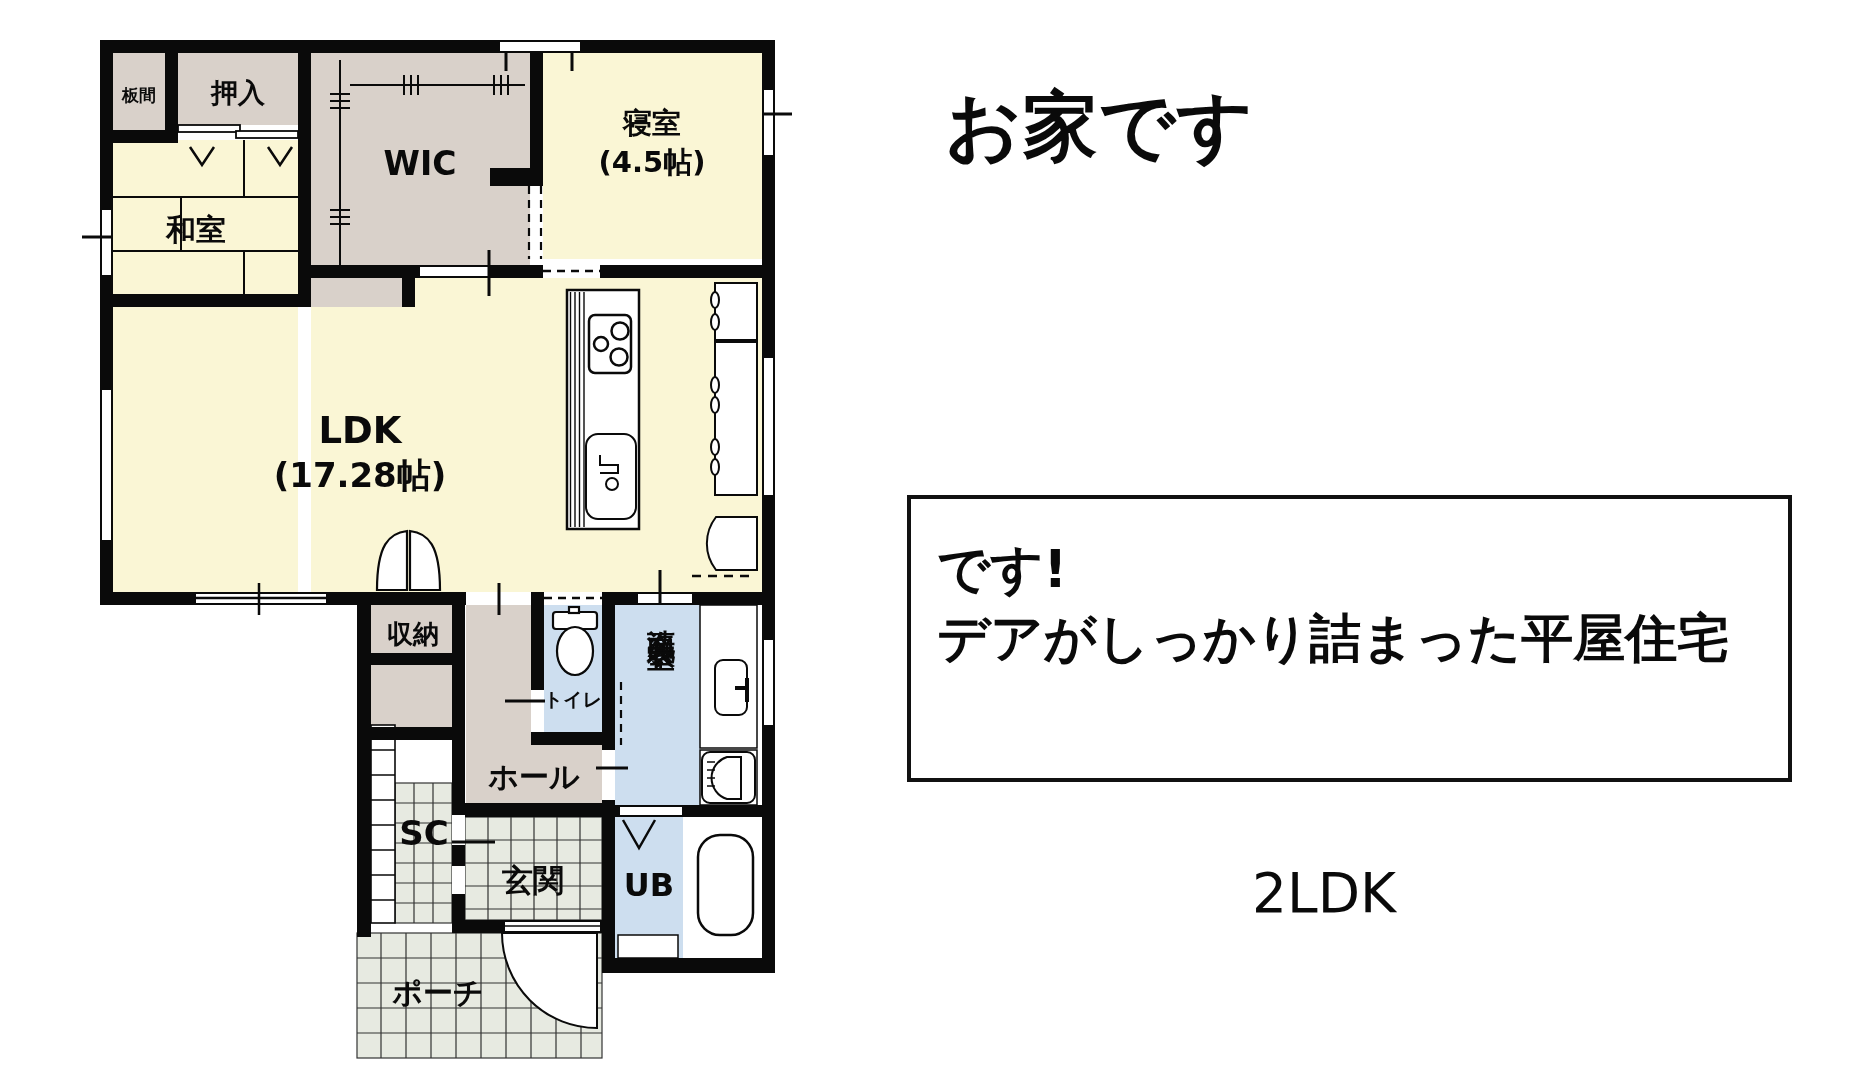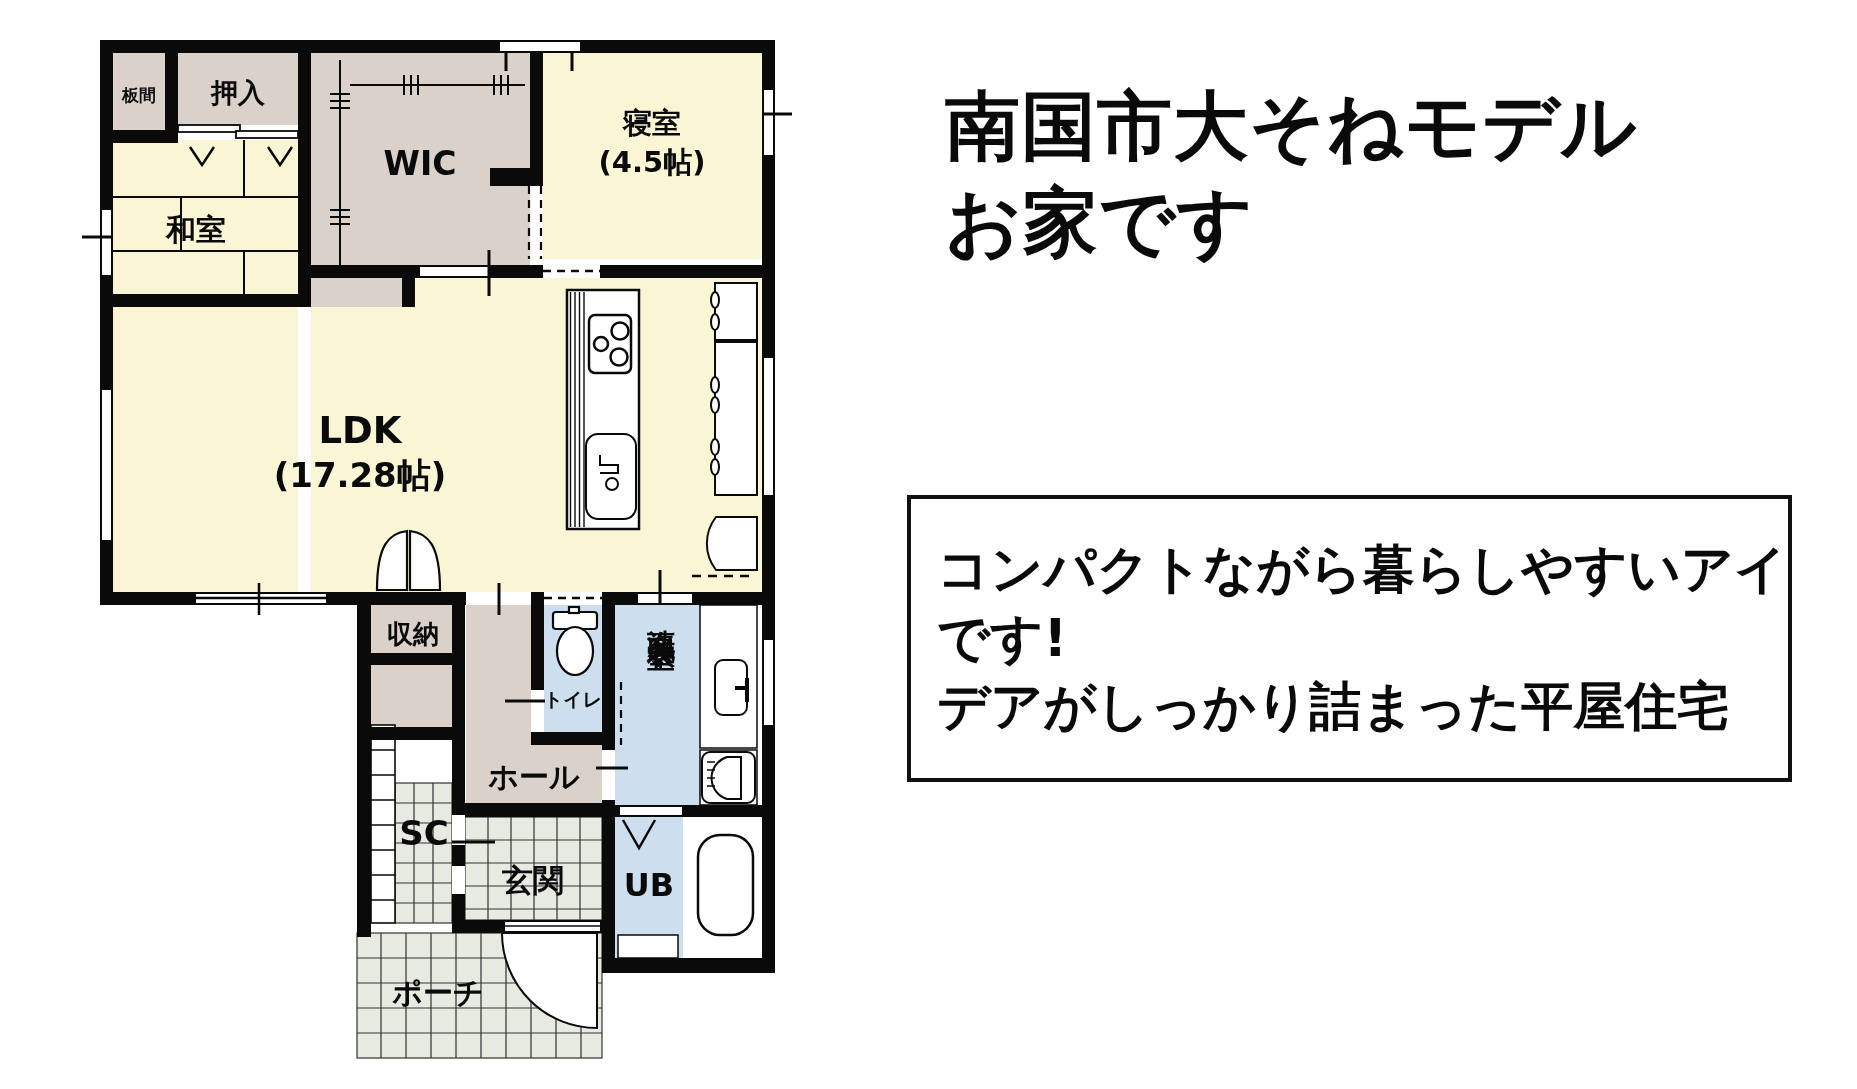--- a/index.html
+++ b/index.html
@@ -231,24 +231,23 @@
     <text class="room-label vlabel" x="661" y="615" font-size="28" letter-spacing="3" text-anchor="start">洗面脱衣室</text>
     <text class="room-label" x="534" y="787" font-size="30">ホール</text>
     <text class="room-label" x="424" y="845" font-size="34">SC</text>
     <text class="room-label" x="533" y="891" font-size="31">玄関</text>
     <text class="room-label" x="649" y="896" font-size="32">UB</text>
     <text class="room-label" x="438" y="1003" font-size="30">ポーチ</text>
   </g>
 </svg>
 
 <div class="headline">
-  <div>南国市大そねモデル</div>
   <div>お家です</div>
 </div>
 
 <div class="desc-box">
-  <div>コンパクトながら暮らしやすいアイ</div>
   <div>です!</div>
   <div>デアがしっかり詰まった平屋住宅</div>
 </div>
 
 <div class="specs">
+  <div>2LDK</div>
 </div>
 
 </body></html>

